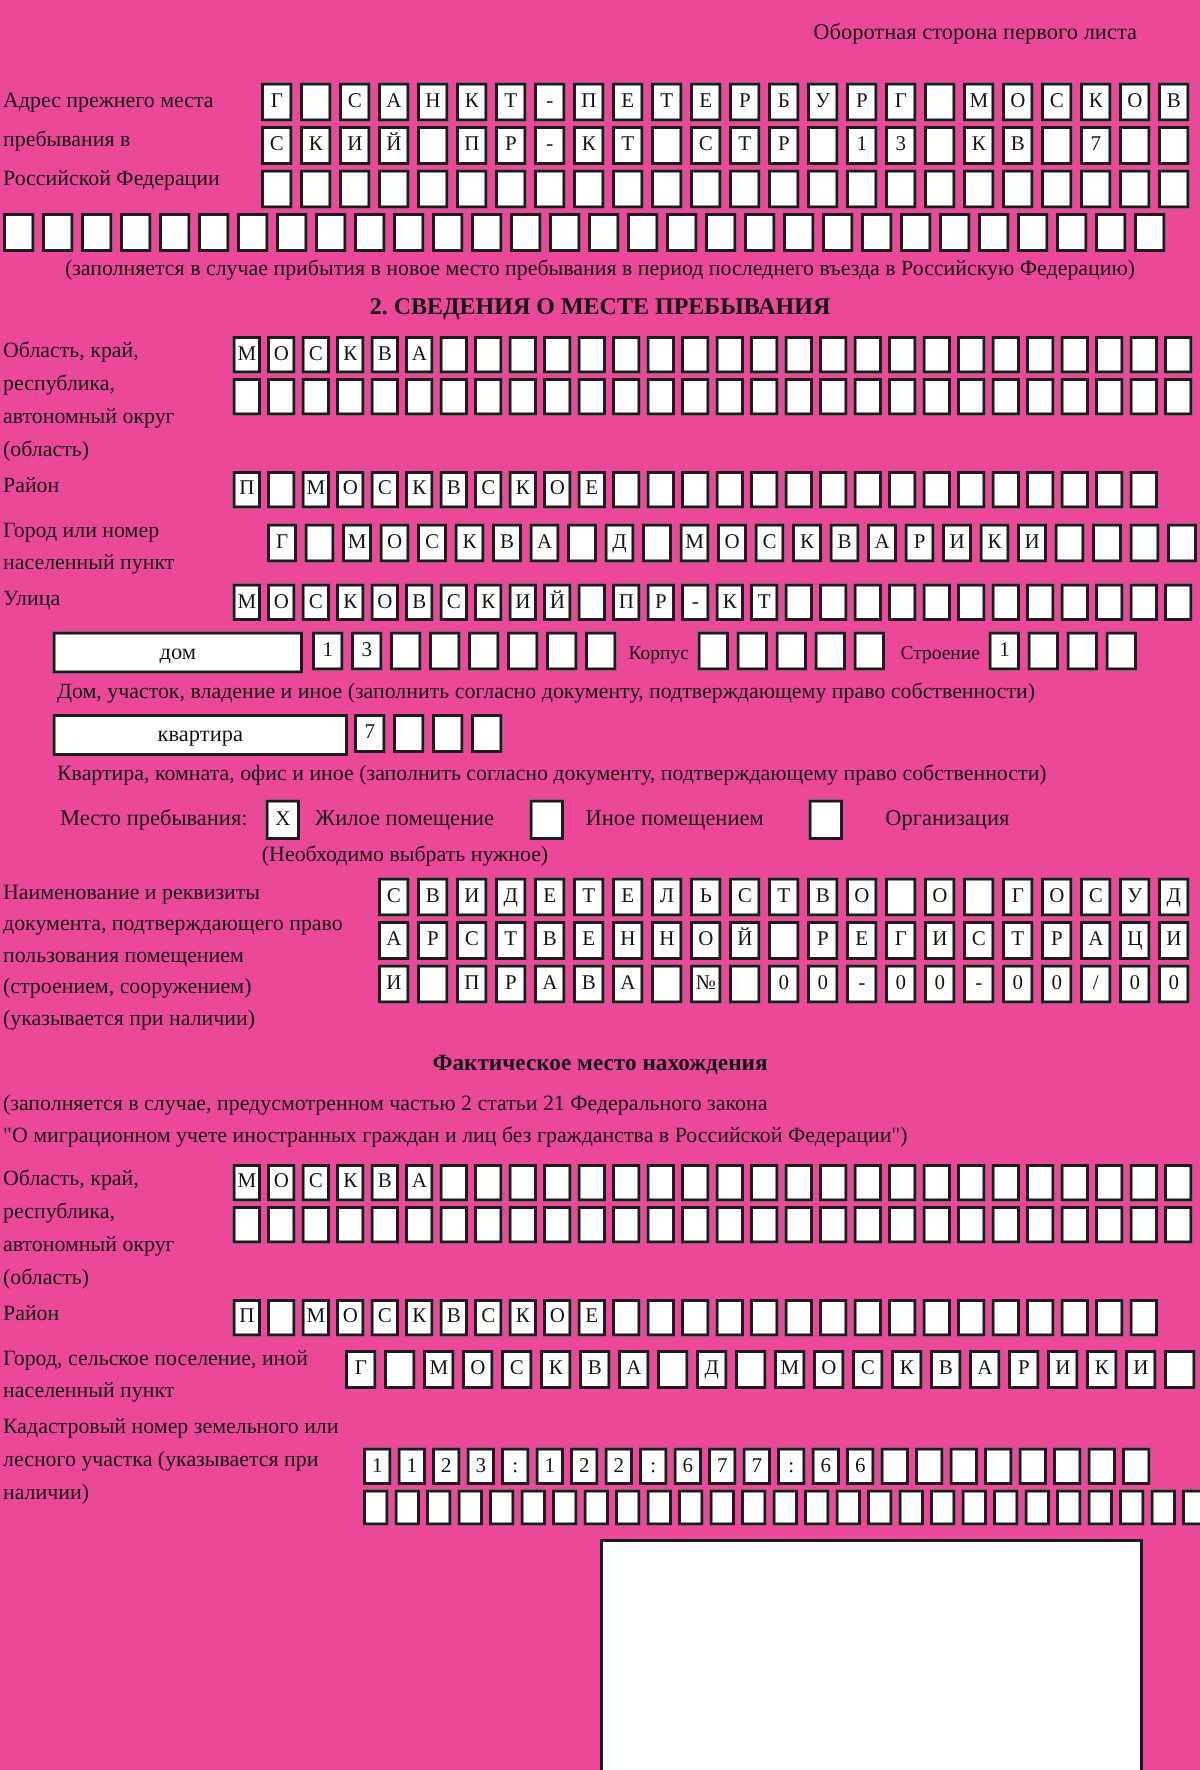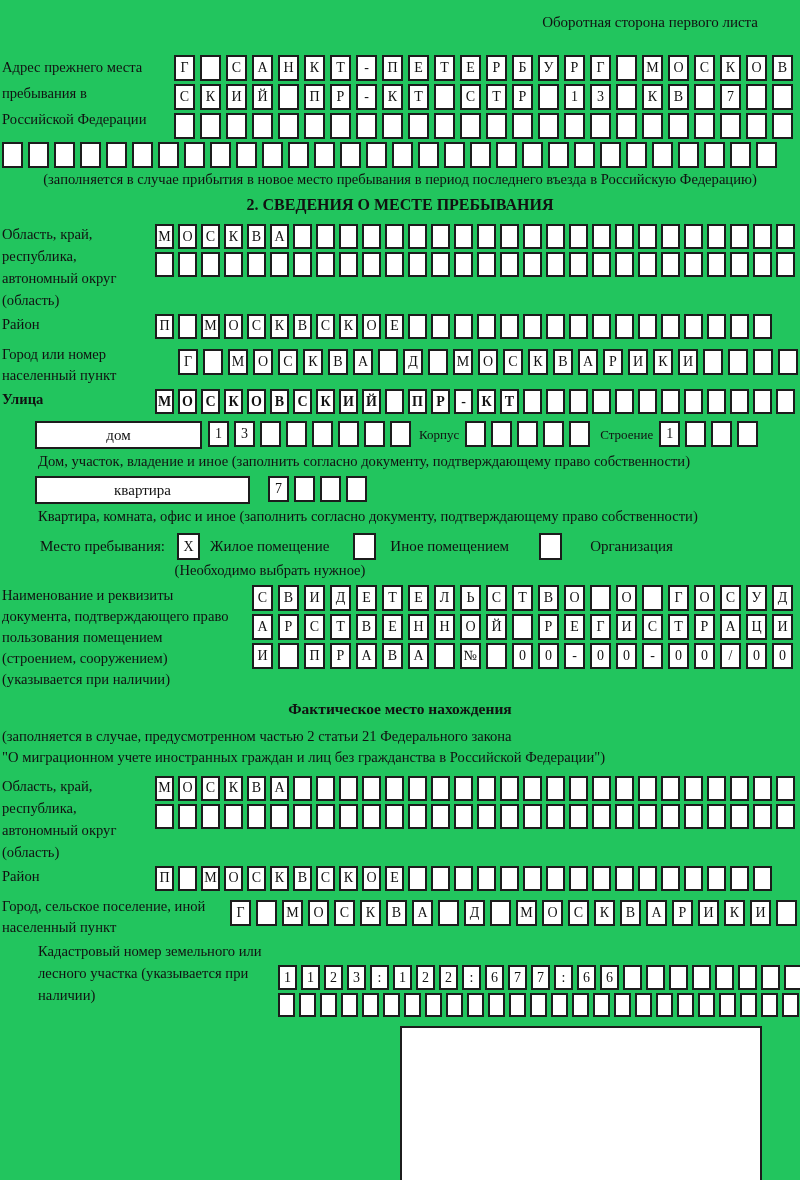--- a/index.html
+++ b/index.html
@@ -1,19 +1,19 @@
 <!DOCTYPE html>
 <html><head>
 <meta charset="utf-8">
 <style>
   html,body{margin:0;padding:0;background:#fff;}
   .page{
     position:relative;
     width:800px;height:1180px;
-    background:#22c55e;
+    background:#ec4899;
     color:#111;
     font-family:"Liberation Serif","DejaVu Serif",serif;
     overflow:hidden;
     box-sizing:border-box;
     padding:14px 2px 0 2px;
   }
   .corner{ text-align:right; padding-right:40px; font-size:15px; margin-bottom:24px;}
   .frow{ display:flex; align-items:flex-start;}
   .flabel{ flex-shrink:0; font-size:14.6px; line-height:1.5; box-sizing:border-box; padding-right:12px;}
   .rowscol{ display:flex; flex-direction:column;}
@@ -301,21 +301,21 @@
         <span class="cell">И</span>
         <span class="cell">К</span>
         <span class="cell">И</span>
         <span class="cell"></span>
         <span class="cell"></span>
         <span class="cell"></span>
         <span class="cell"></span>
       </div>
   </div>
 
-  <div class="frow" style="margin-top:2px;font-weight:bold;">
+  <div class="frow" style="margin-top:2px;">
     <div class="flabel" style="width:153px;">Улица</div>
     <div class="cells c19">
         <span class="cell">М</span>
         <span class="cell">О</span>
         <span class="cell">С</span>
         <span class="cell">К</span>
         <span class="cell">О</span>
         <span class="cell">В</span>
         <span class="cell">С</span>
         <span class="cell">К</span>
@@ -366,21 +366,21 @@
     <div class="cells c21">
         <span class="cell">1</span>
         <span class="cell"></span>
         <span class="cell"></span>
         <span class="cell"></span>
       </div>
   </div>
   <div class="caption" style="margin-left:36px;">Дом, участок, владение и иное (заполнить согласно документу, подтверждающему право собственности)</div>
 
   <div class="frow" style="margin:2px 0 0 33px;">
-    <div class="widebox" style="width:215px; margin-right:18px;">квартира</div>
+    <div class="widebox" style="width:197px; margin-right:4px;">квартира</div>
     <div class="cells c21">
         <span class="cell">7</span>
         <span class="cell"></span>
         <span class="cell"></span>
         <span class="cell"></span>
       </div>
   </div>
   <div class="caption" style="margin-left:36px;">Квартира, комната, офис и иное (заполнить согласно документу, подтверждающему право собственности)</div>
 
   <div class="stayrow">
@@ -593,21 +593,21 @@
         <span class="cell">В</span>
         <span class="cell">А</span>
         <span class="cell">Р</span>
         <span class="cell">И</span>
         <span class="cell">К</span>
         <span class="cell">И</span>
         <span class="cell"></span>
       </div>
   </div>
 
-  <div class="frow" style="margin-top:2px;margin-left:36px;">
+  <div class="frow" style="margin-top:2px;">
     <div class="flabel" style="width:240px;">Кадастровый номер земельного или лесного участка (указывается при наличии)</div>
     <div class="rowscol" style="margin-top:24px;">
       <div class="cells c19">
           <span class="cell">1</span>
           <span class="cell">1</span>
           <span class="cell">2</span>
           <span class="cell">3</span>
           <span class="cell">:</span>
           <span class="cell">1</span>
           <span class="cell">2</span>

